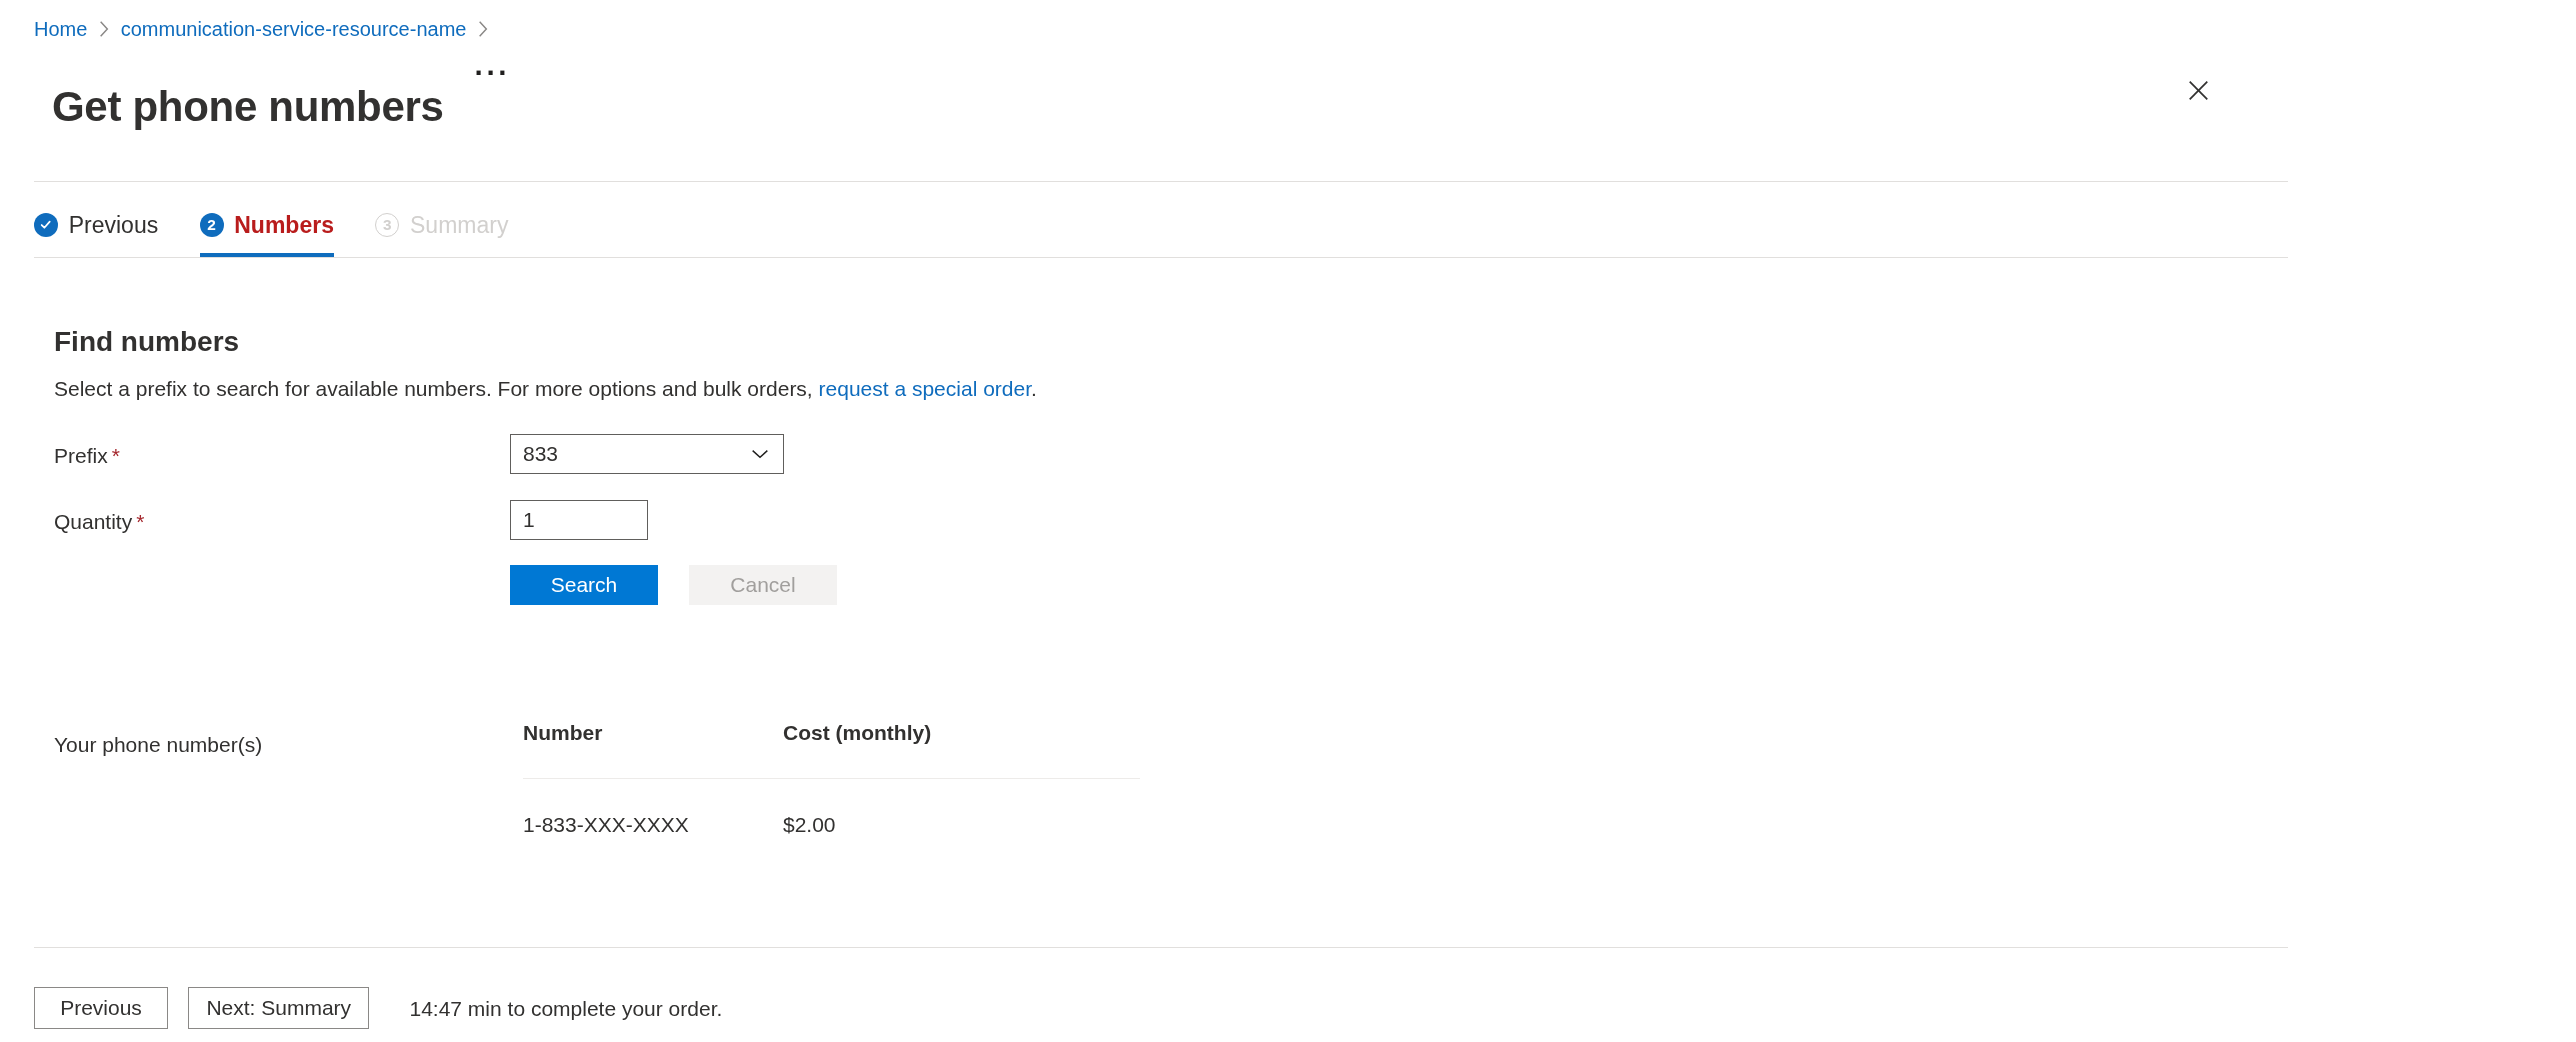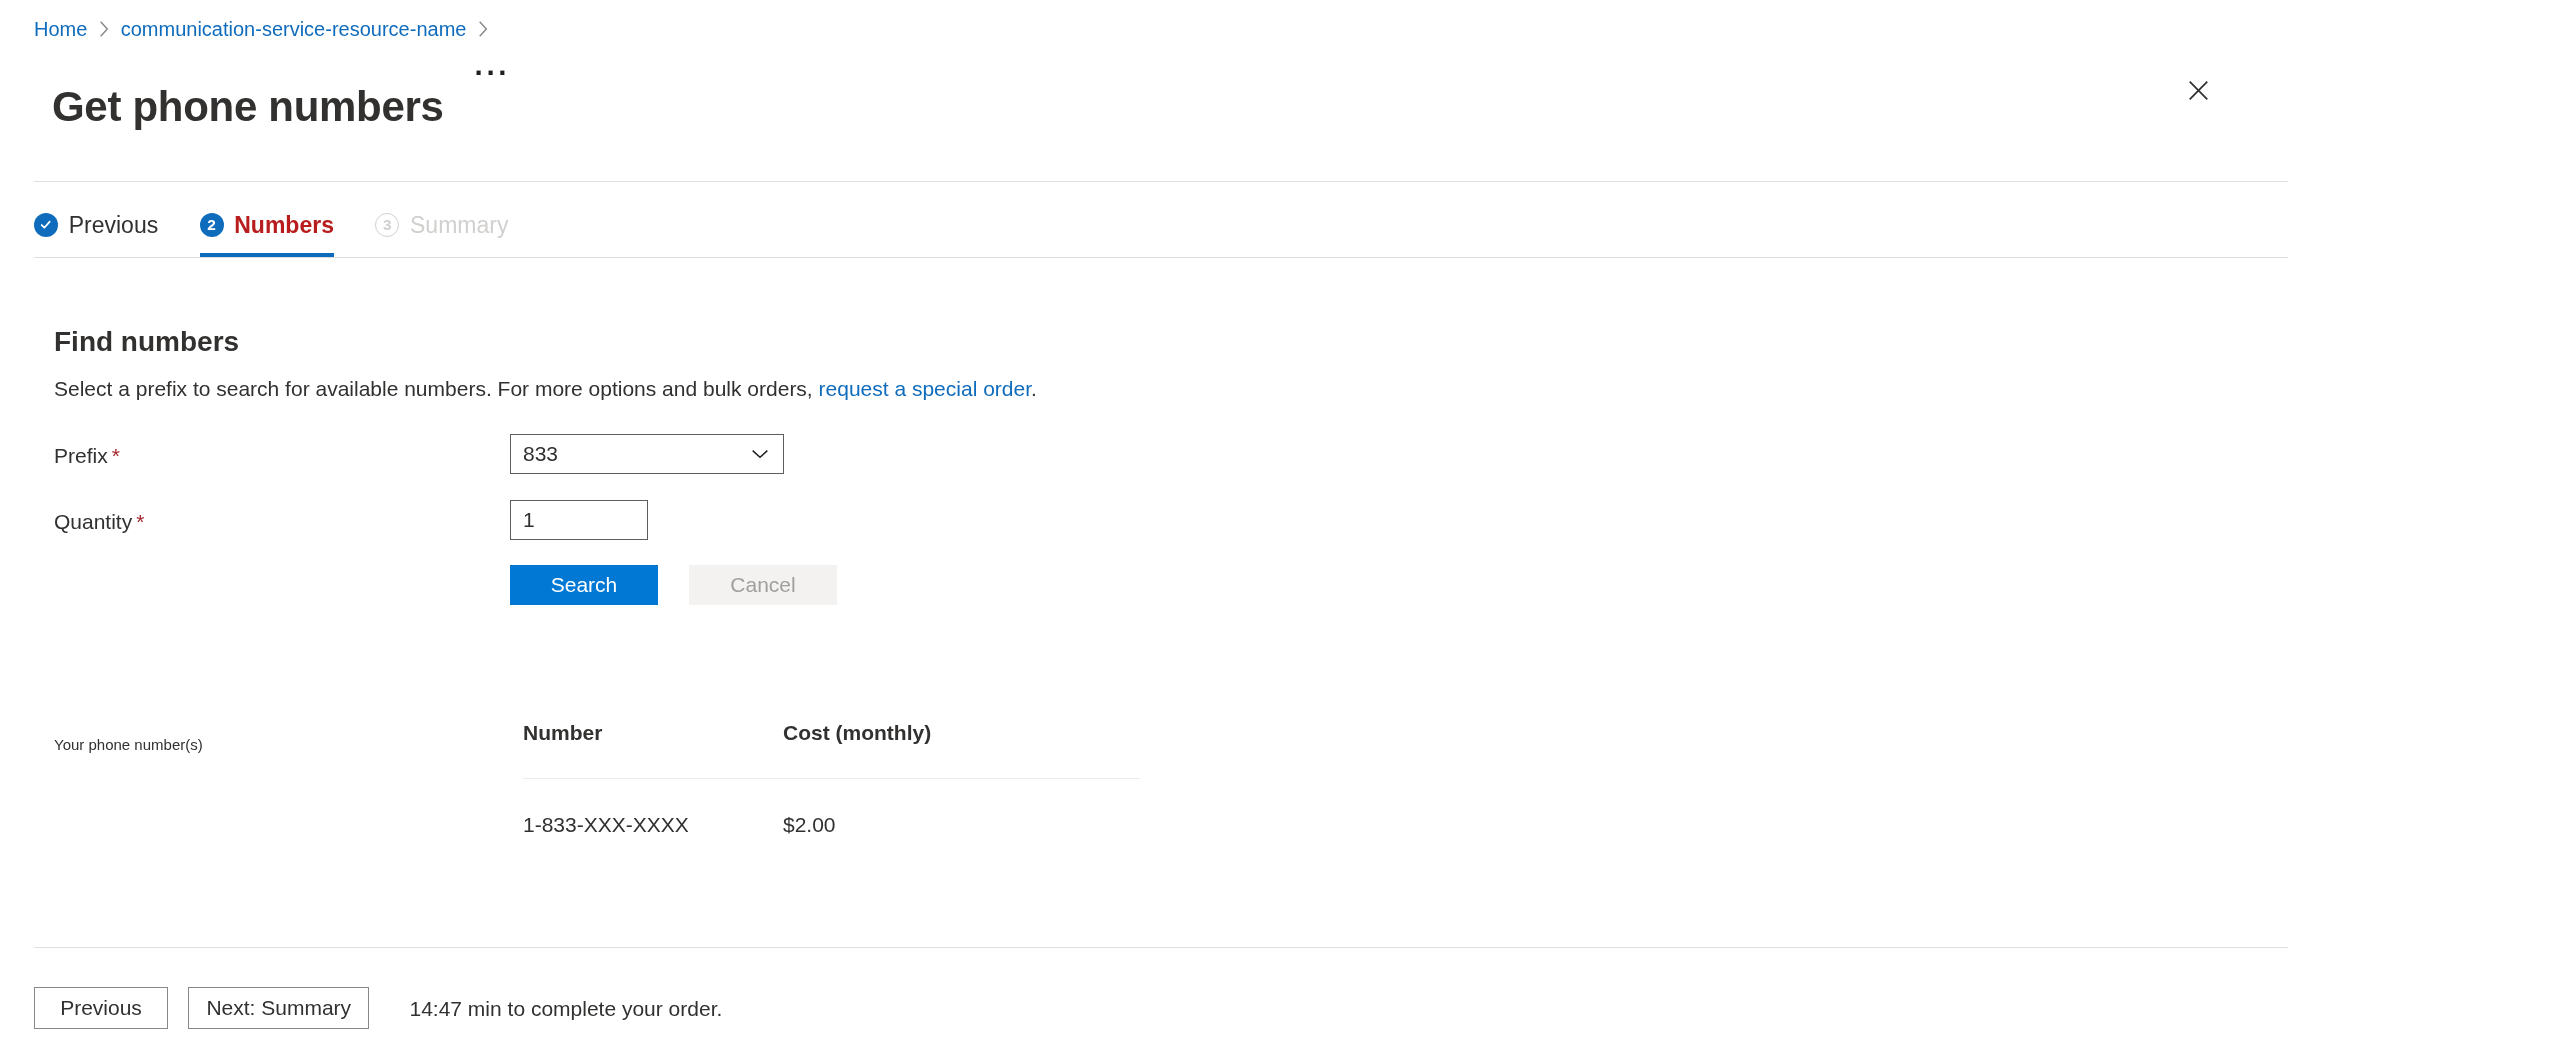--- a/index.html
+++ b/index.html
@@ -255,21 +255,21 @@
     color: #a19f9d;
     cursor: default;
     margin-left: 31px;
   }
 
   
   .results-label {
     position: absolute;
     left: 54px;
     top: 731px;
-    font-size: 15px;
+    font-size: 21px;
     line-height: 27px;
     color: #323130;
   }
   .results-table {
     position: absolute;
     left: 523px;
     top: 719px;
     width: 617px;
   }
   .th-row {

